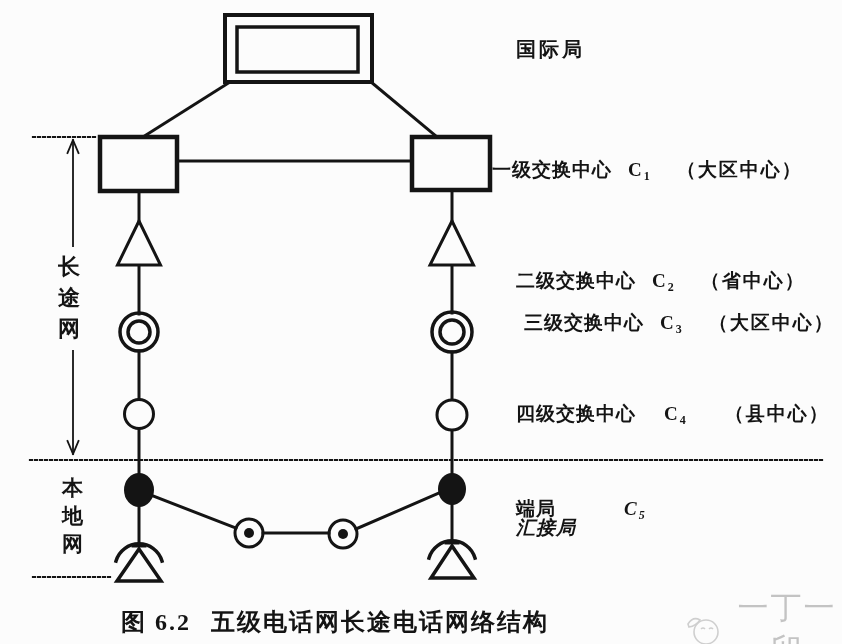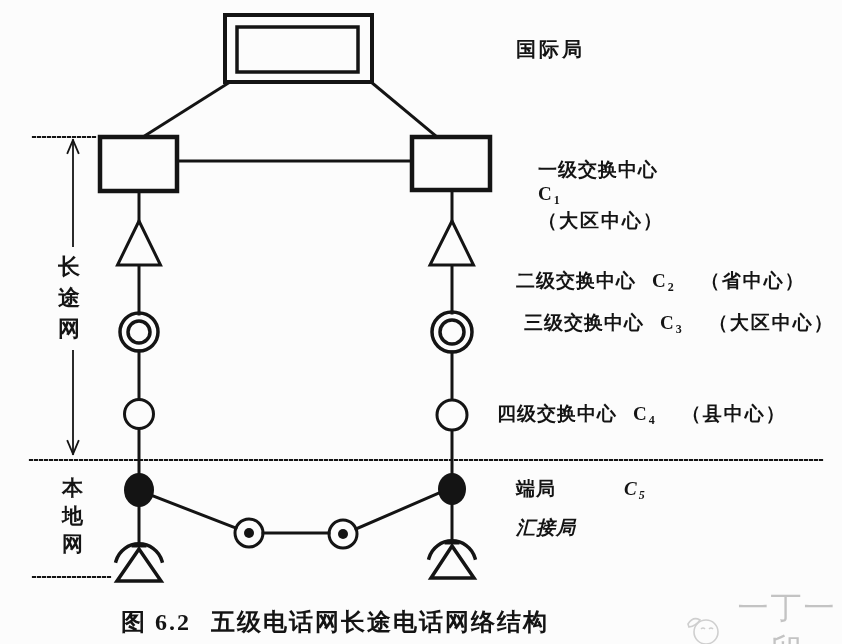--- a/index.html
+++ b/index.html
@@ -16,25 +16,25 @@
   .row .sym{margin-left:16px;font-family:"Liberation Serif","DejaVu Serif",serif;font-weight:600;}
   .row .sym:empty{display:none}
   .row .paren{margin-left:26px;letter-spacing:2px;text-align:center;}
   .row .paren:empty{display:none}
   .row.wide-gap .sym{margin-left:68px;font-style:italic;}
   .sub{font-size:12px;vertical-align:-4px;margin-left:1px;}
   .vcol{display:flex;flex-direction:column;align-items:center;font-weight:700;}
   #lab-longdist{left:58px;top:251px;font-size:22px;line-height:31px;letter-spacing:0;}
   #lab-local{left:62px;top:474px;font-size:21px;line-height:28px;}
   #lab-intl{left:516px;top:36px;font-size:20px;letter-spacing:3px;}
-  #row1{left:512px;top:157px;flex-direction:column;}
+  #row1{left:492px;top:157px;}
   #row2{left:516px;top:236px;margin-top:32px;}
   #row3{left:524px;top:310px;}
-  #row4{left:497px;top:401px;}
-  #row5{left:516px;top:476px;justify-content:space-between;}
+  #row4{left:516px;top:401px;gap:12px;}
+  #row5{left:516px;top:496px;justify-content:space-between;}
   #row6{left:516px;top:515px;font-style:italic;}
   #caption{
     position:absolute;left:0;top:606px;width:670px;text-align:center;
     font-size:24px;font-weight:700;letter-spacing:2px;
   }
   #caption .cap-num{margin-right:20px;}
   #watermark{
     position:absolute;left:684px;top:587px;display:flex;align-items:center;
     color:#c3c3c3;font-size:31px;letter-spacing:2px;font-weight:400;text-align:center;
   }

